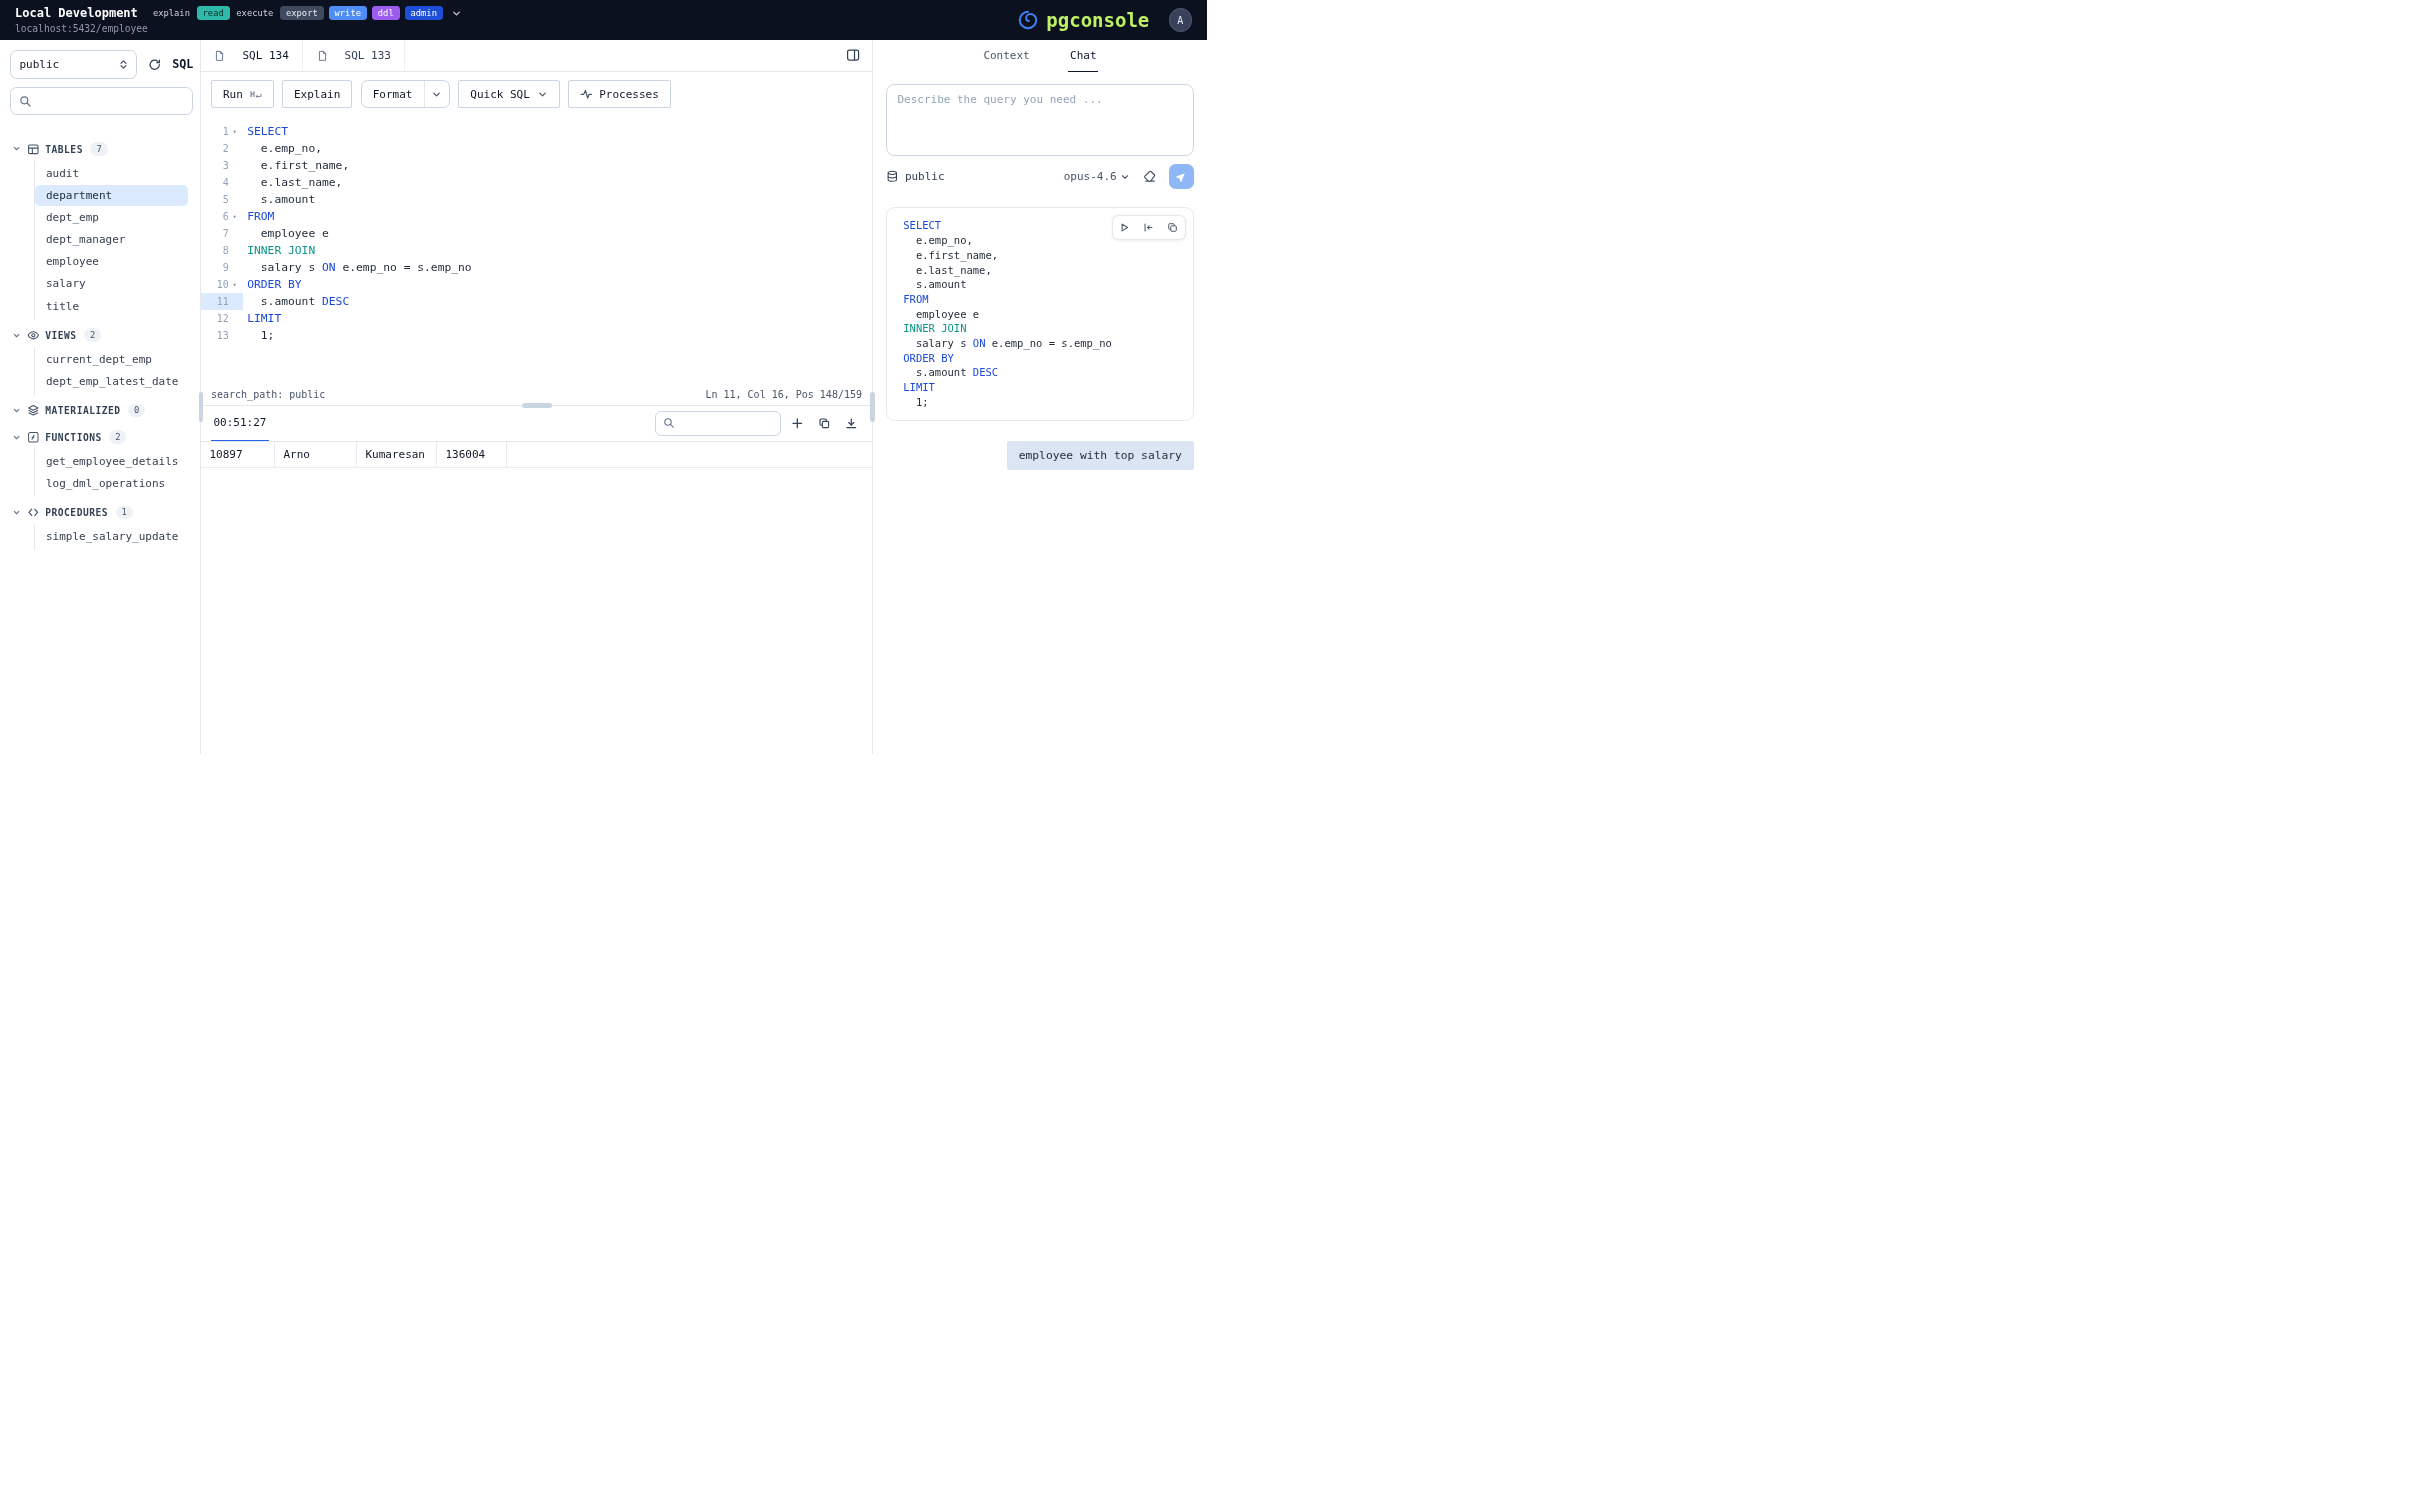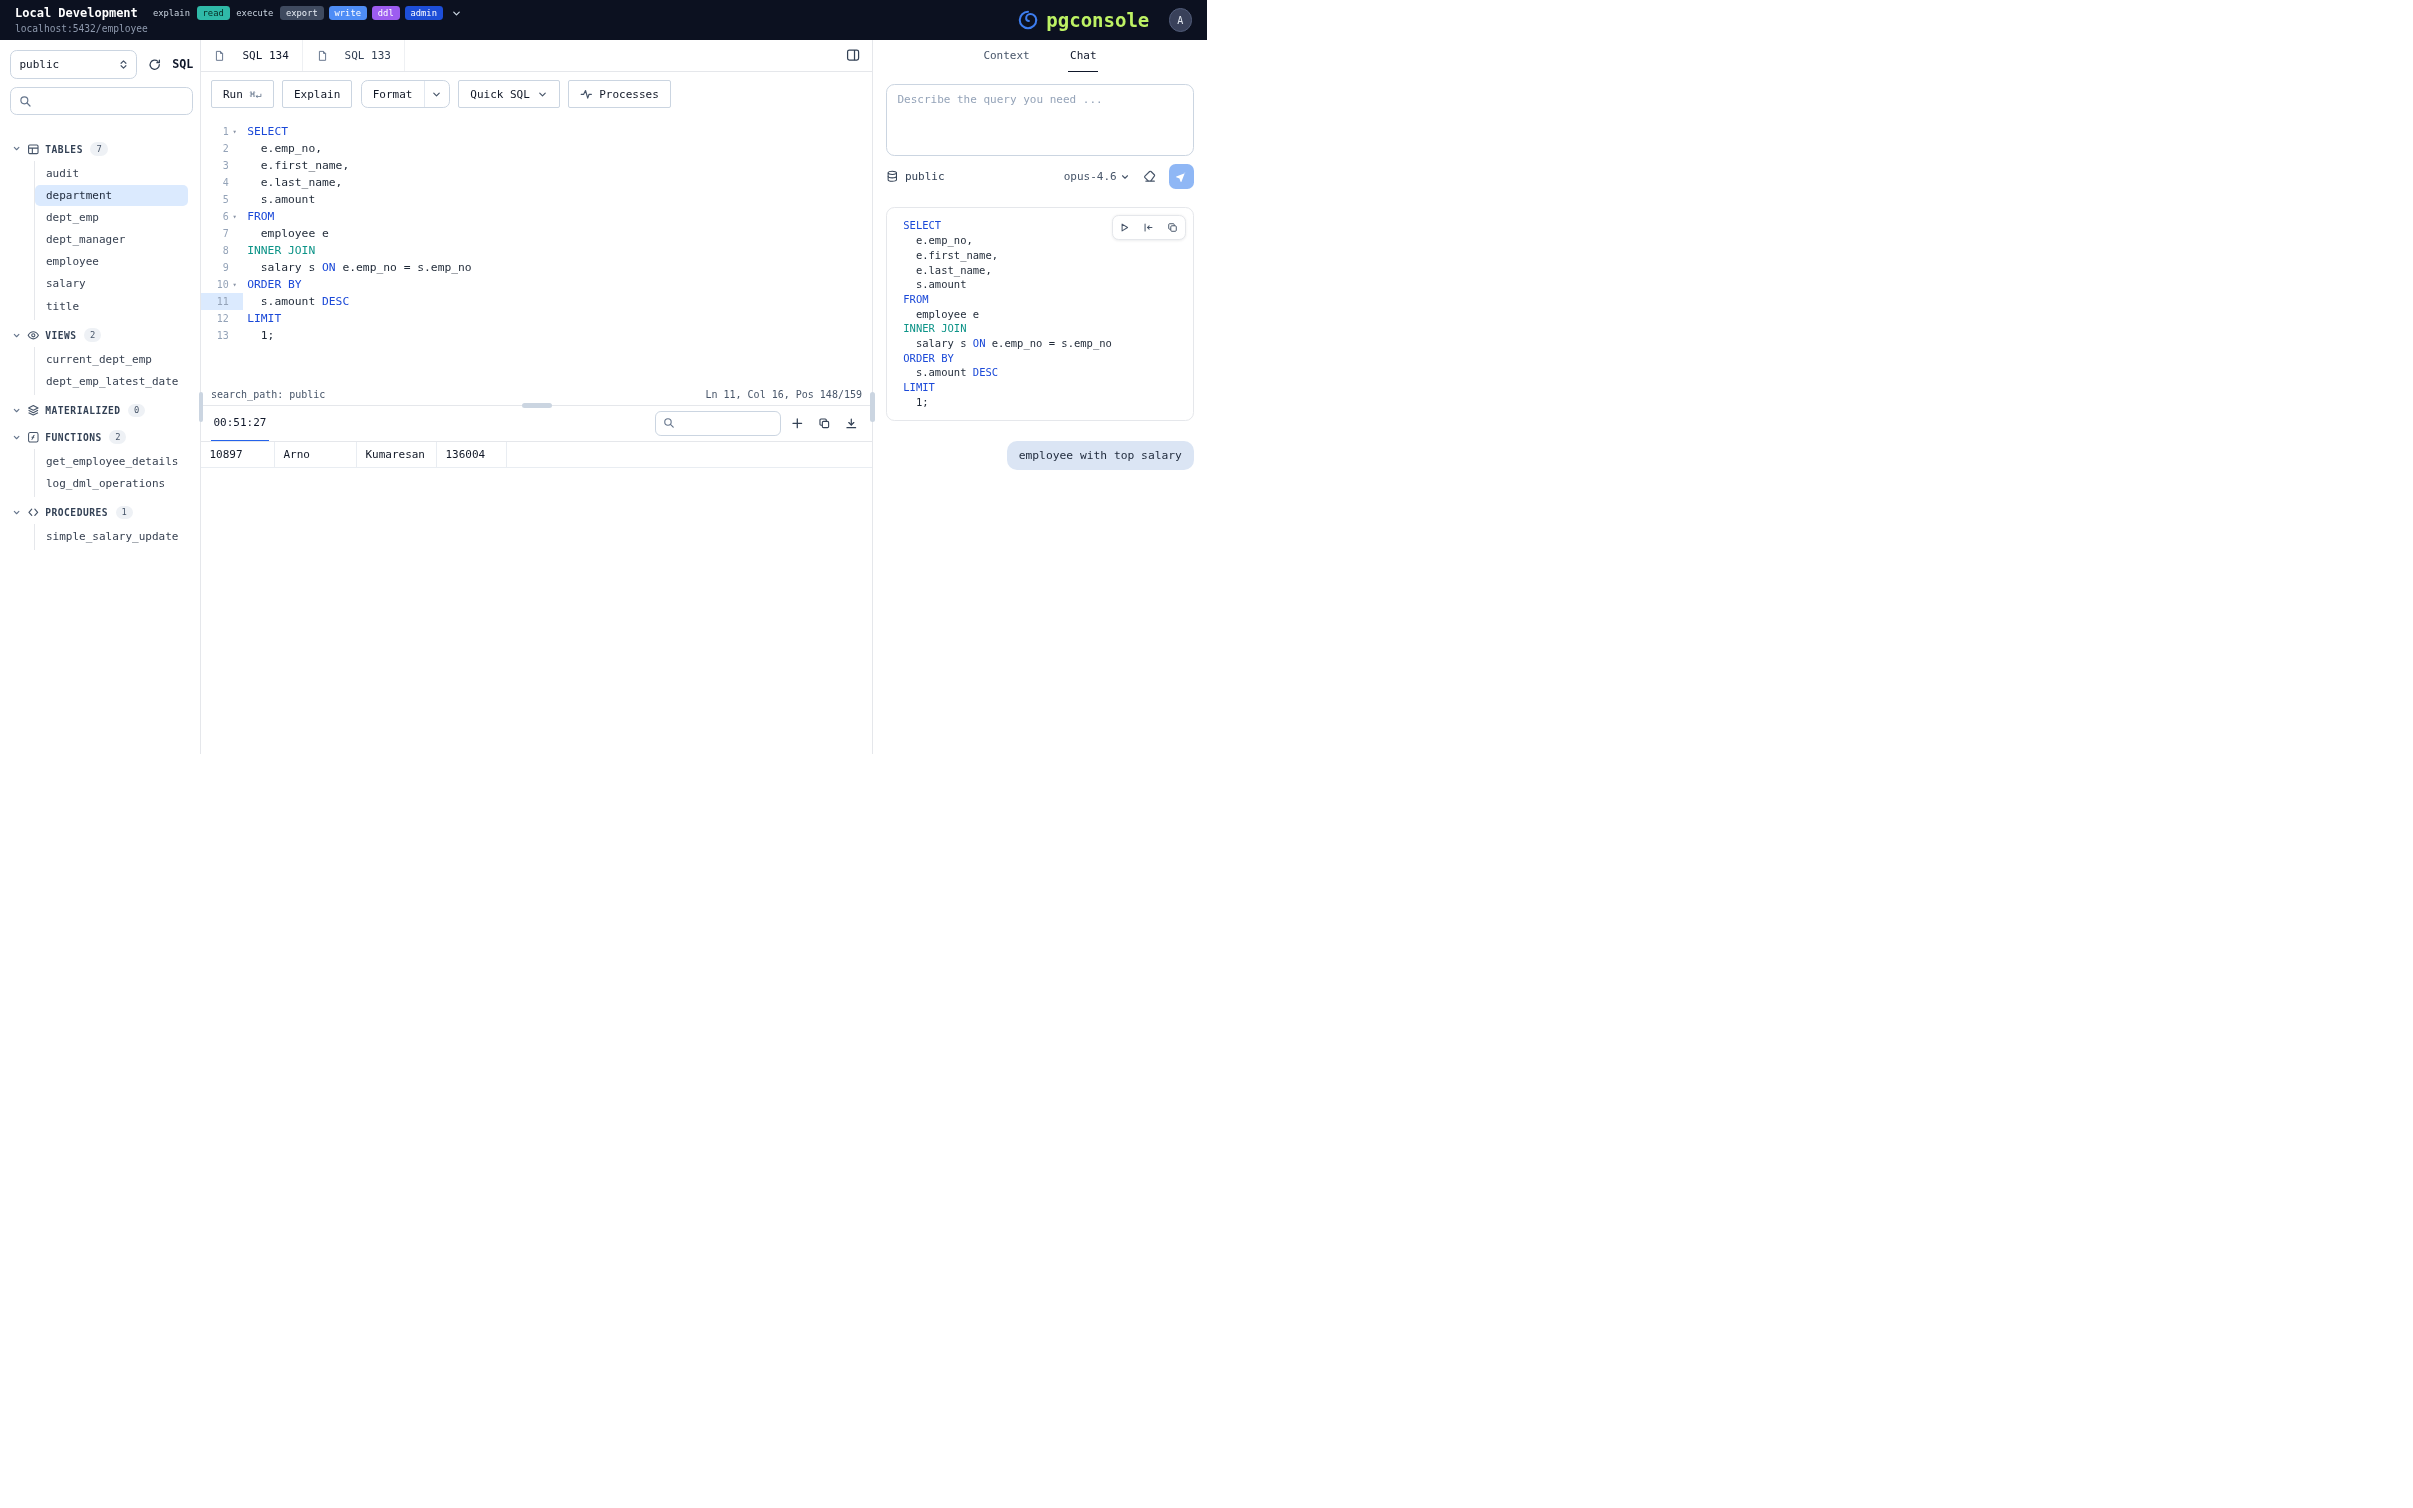--- a/index.html
+++ b/index.html
@@ -115,21 +115,21 @@
   .chat-input::placeholder{color:#94a3b8}
   .chat-controls{display:flex;align-items:center;margin:0 13.4px 11.7px;gap:6.7px}
   .ctx{display:flex;align-items:center;gap:5.9px;font-size:11px;color:#334155}
   .controls-right{margin-left:auto;display:flex;align-items:center;gap:7.5px}
   .model{display:flex;align-items:center;gap:3.4px;font-size:11px;color:#475569;cursor:pointer}
   .chip-btn{width:23.5px;height:23.5px;display:flex;align-items:center;justify-content:center;background:none;border:none;color:#475569}
   .send-btn{width:25px;height:25px;border-radius:6.7px;background:var(--send_button);border:none;display:flex;align-items:center;justify-content:center;color:#fff}
   .ai-block{margin:6.7px 13.4px 0;border:0.8px solid var(--border);border-radius:8.4px;padding:10px 11.7px;position:relative;font-size:10.5px;line-height:14.7px}
   .ai-actions{position:absolute;top:6.7px;right:6.7px;display:flex;border:0.8px solid var(--border);border-radius:6.7px;background:#fff;box-shadow:0 0.8px 2.5px rgba(15,23,42,.08)}
   .abtn{width:24px;height:22.6px;display:flex;align-items:center;justify-content:center;color:#475569;background:none;border:none}
-  .user-bubble{align-self:flex-end;margin:20px 13.4px 0;background:var(--bubble_bg);border-radius:10px;padding:8.4px 11.7px;font-size:11.3px;color:#1e293b}
+  .user-bubble{align-self:flex-end;margin:20px 13.4px 0;background:var(--bubble_bg);border-radius:2px;padding:8.4px 11.7px;font-size:11.3px;color:#1e293b}
 </style>
 </head>
 <body>
 
 <div class="app">
 
   <header class="topbar">
     <div class="tb-left">
       <div class="tb-row1">
         <span class="tb-title">Local Development</span>

